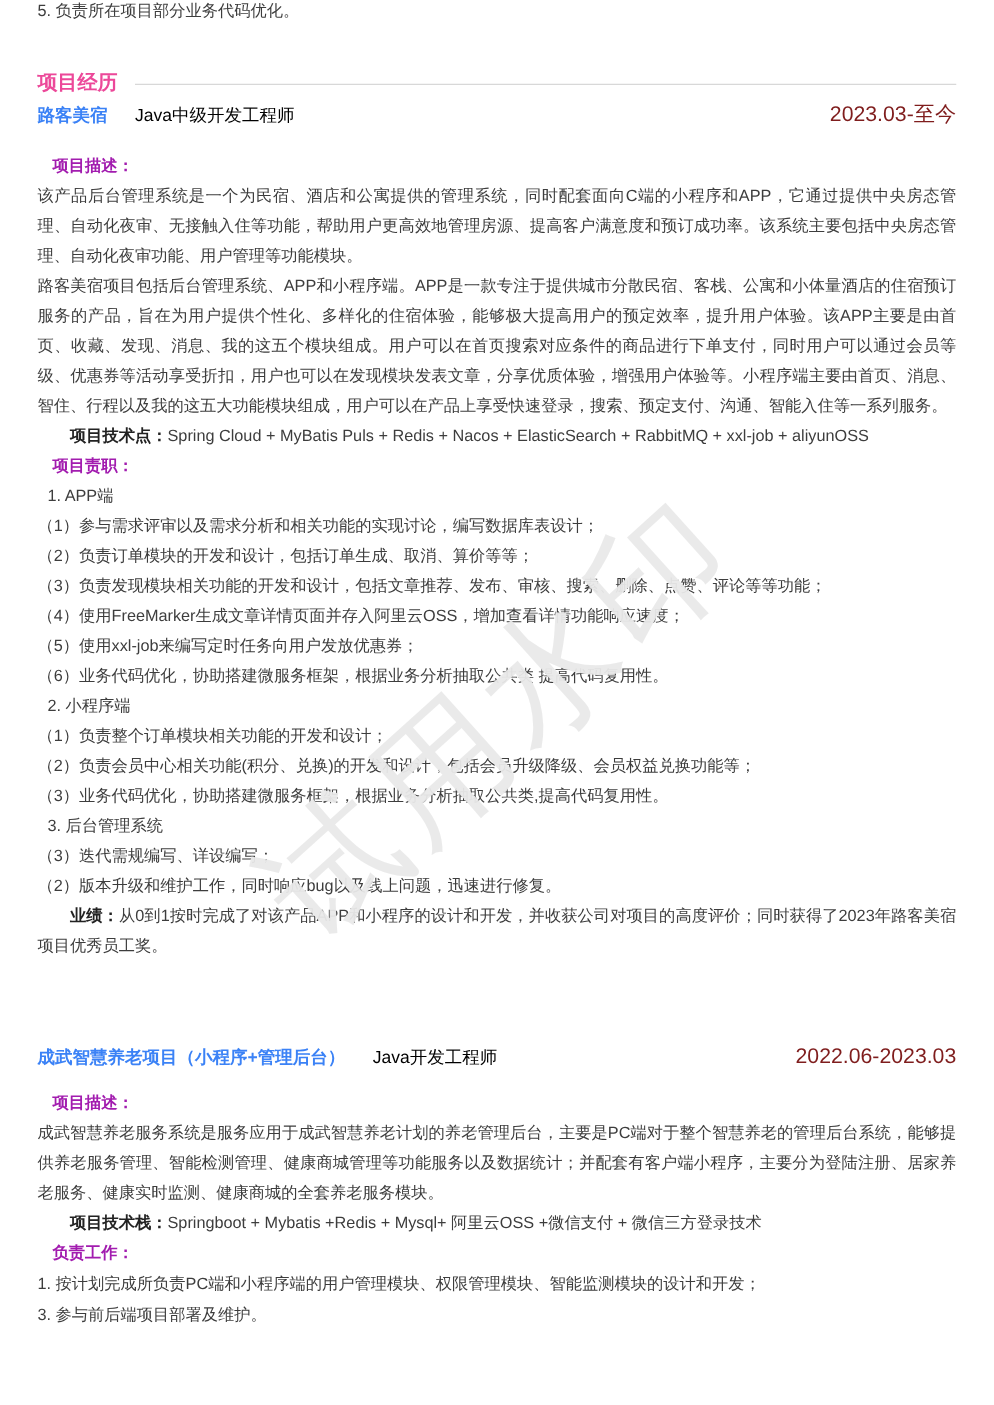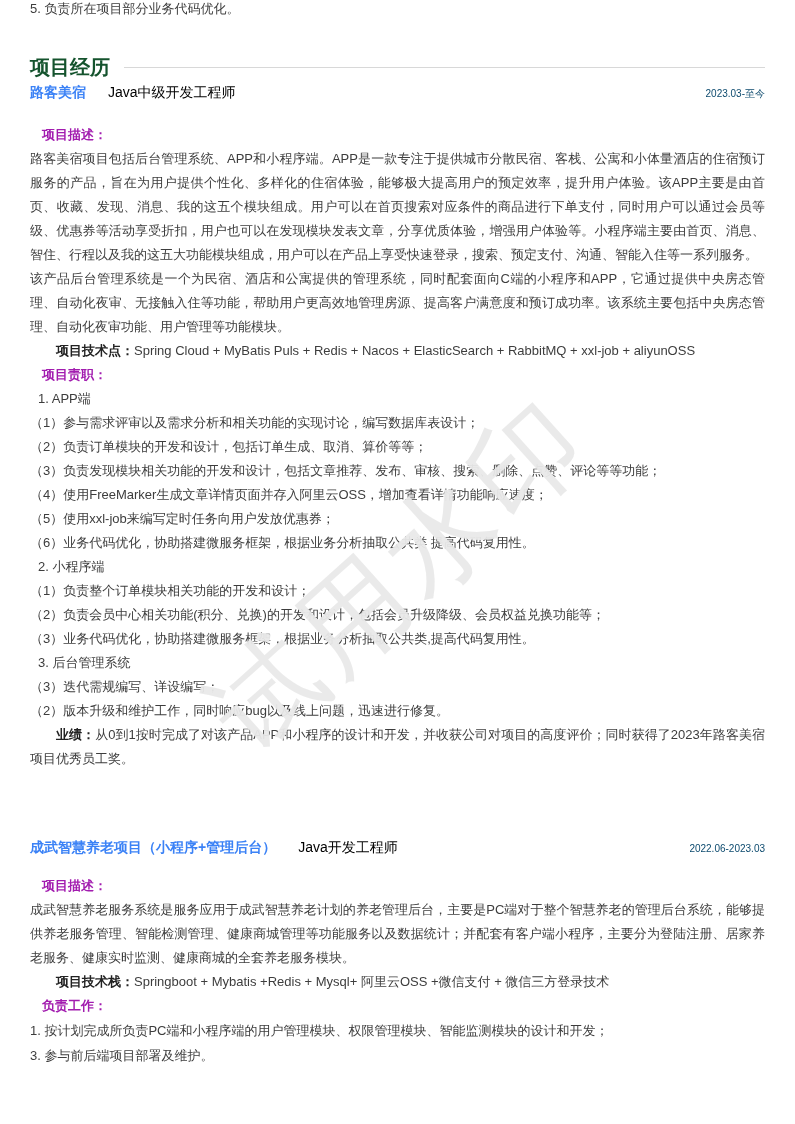--- a/index.html
+++ b/index.html
@@ -21,44 +21,44 @@
   }
 
   .section-header {
     margin-top: 39px;
     display: flex;
     align-items: center;
     height: 20px;
   }
   .section-title {
     margin: 0;
-    font-size: 20px;
+    font-size: 16px;
     font-weight: 700;
-    color: #14532d;
+    color: #ec4899;
     line-height: 20px;
     white-space: nowrap;
   }
   .section-rule {
     flex: 1;
     height: 1px;
     background: #d8d8d8;
     margin-left: 14px;
   }
 
   .proj-head {
     margin-top: 5px;
     display: flex;
     align-items: baseline;
     line-height: 20px;
     font-size: 14px;
   }
   .proj-head.second { margin-top: 66px; }
   .proj-name { font-weight: 700; color: #3b82f6; }
   .proj-role { margin-left: 22px; color: #000000; }
-  .proj-date { margin-left: auto; font-size: 10px; color: #0c4a6e; }
+  .proj-date { margin-left: auto; font-size: 17px; color: #7f1d1d; }
 
   .label-line {
     font-size: 13px;
     line-height: 24px;
     font-weight: 700;
     color: #a21caf;
     margin-left: 12px;
   }
   .mt19 { margin-top: 19px; }
   .mt15 { margin-top: 15px; }
@@ -107,22 +107,22 @@
     </div>
 
     <div>
       <div class="proj-head">
         <span class="proj-name">路客美宿</span>
         <span class="proj-role">Java中级开发工程师</span>
         <span class="proj-date">2023.03-至今</span>
       </div>
 
       <div class="label-line mt19">项目描述：</div>
+      <p class="para">该产品后台管理系统是一个为民宿、酒店和公寓提供的管理系统，同时配套面向C端的小程序和APP，它通过提供中央房态管理、自动化夜审、无接触入住等功能，帮助用户更高效地管理房源、提高客户满意度和预订成功率。该系统主要包括中央房态管理、自动化夜审功能、用户管理等功能模块。</p>
       <p class="para">路客美宿项目包括后台管理系统、APP和小程序端。APP是一款专注于提供城市分散民宿、客栈、公寓和小体量酒店的住宿预订服务的产品，旨在为用户提供个性化、多样化的住宿体验，能够极大提高用户的预定效率，提升用户体验。该APP主要是由首页、收藏、发现、消息、我的这五个模块组成。用户可以在首页搜索对应条件的商品进行下单支付，同时用户可以通过会员等级、优惠券等活动享受折扣，用户也可以在发现模块发表文章，分享优质体验，增强用户体验等。小程序端主要由首页、消息、智住、行程以及我的这五大功能模块组成，用户可以在产品上享受快速登录，搜索、预定支付、沟通、智能入住等一系列服务。</p>
-      <p class="para">该产品后台管理系统是一个为民宿、酒店和公寓提供的管理系统，同时配套面向C端的小程序和APP，它通过提供中央房态管理、自动化夜审、无接触入住等功能，帮助用户更高效地管理房源、提高客户满意度和预订成功率。该系统主要包括中央房态管理、自动化夜审功能、用户管理等功能模块。</p>
 
       <div class="tech-line">
         <span class="inline-label">项目技术点：</span><span>Spring Cloud + MyBatis Puls  + Redis + Nacos + ElasticSearch + RabbitMQ + xxl-job + aliyunOSS</span>
       </div>
 
       <div class="label-line">项目责职：</div>
 
       <div class="duty duty-header">1.  APP端</div>
       <div class="duty">（1）参与需求评审以及需求分析和相关功能的实现讨论，编写数据库表设计；</div>
       <div class="duty">（2）负责订单模块的开发和设计，包括订单生成、取消、算价等等；</div>

